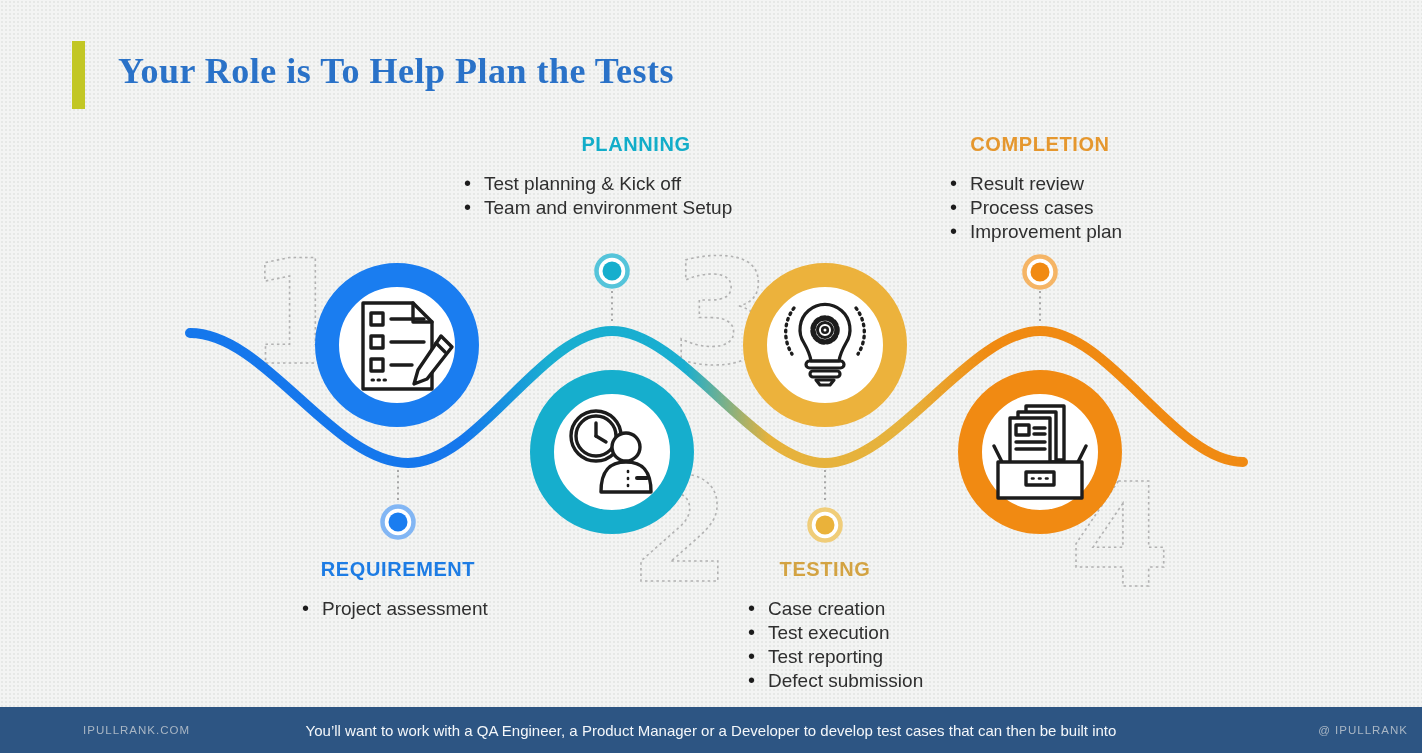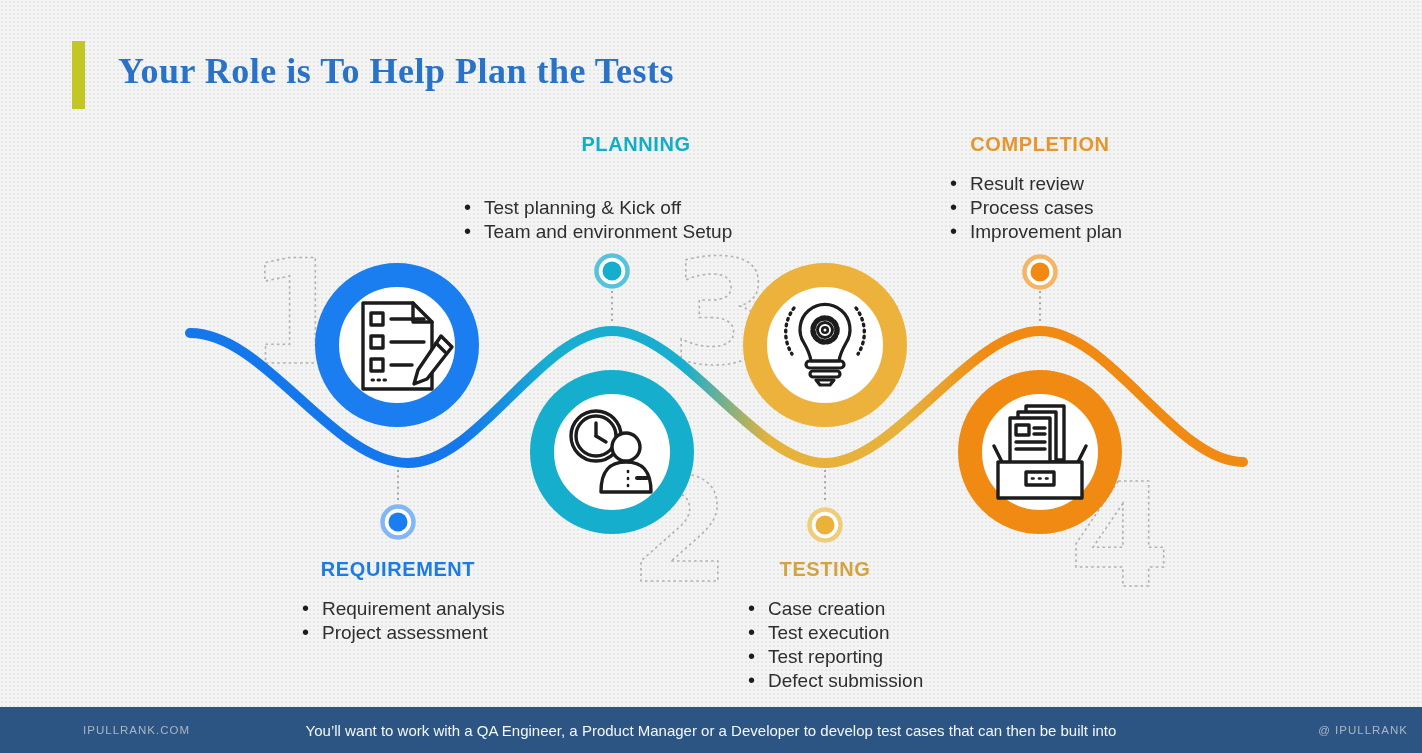--- a/index.html
+++ b/index.html
@@ -40,21 +40,21 @@
   .stage-list { position:absolute; list-style:none; }
   .stage-list li {
     position:relative; padding-left:22px;
     font-size:19px; line-height:24px; color:#2f2f2f;
   }
   .stage-list li::before {
     content:"•"; position:absolute; left:2px; top:-1px;
     font-size:20px; color:#1c1c1c;
   }
 
-  #list-planning   { left:462px; top:172px;margin-top:24px; }
+  #list-planning   { left:462px; top:172px; }
   #list-completion { left:948px; top:172px; }
   #list-requirement{ left:300px; top:597px; }
   #list-testing    { left:746px; top:597px; }
 
   #label-planning   { left:612px;  top:133px;margin-left:24px; }
   #label-completion { left:1040px; top:133px; }
   #label-requirement{ left:398px;  top:558px; }
   #label-testing    { left:825px;  top:558px; }
 
   
@@ -212,21 +212,20 @@
 
   <div id="label-completion" class="stage-label label-completion">COMPLETION</div>
   <ul id="list-completion" class="stage-list">
     <li>Result review</li>
     <li>Process cases</li>
     <li>Improvement plan</li>
   </ul>
 
   <div id="label-requirement" class="stage-label label-requirement">REQUIREMENT</div>
   <ul id="list-requirement" class="stage-list">
-    <li>Requirement analysis</li>
     <li>Project assessment</li>
   </ul>
 
   <div id="label-testing" class="stage-label label-testing">TESTING</div>
   <ul id="list-testing" class="stage-list">
     <li>Case creation</li>
     <li>Test execution</li>
     <li>Test reporting</li>
     <li>Defect submission</li>
   </ul>

